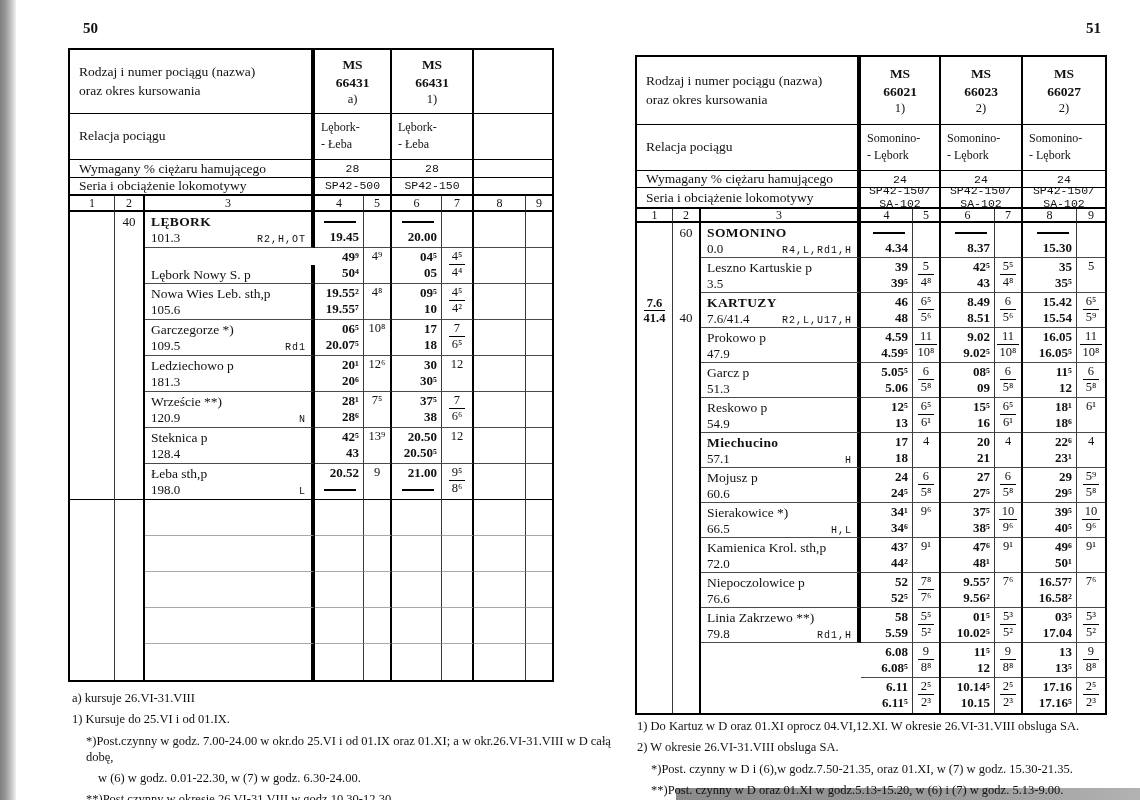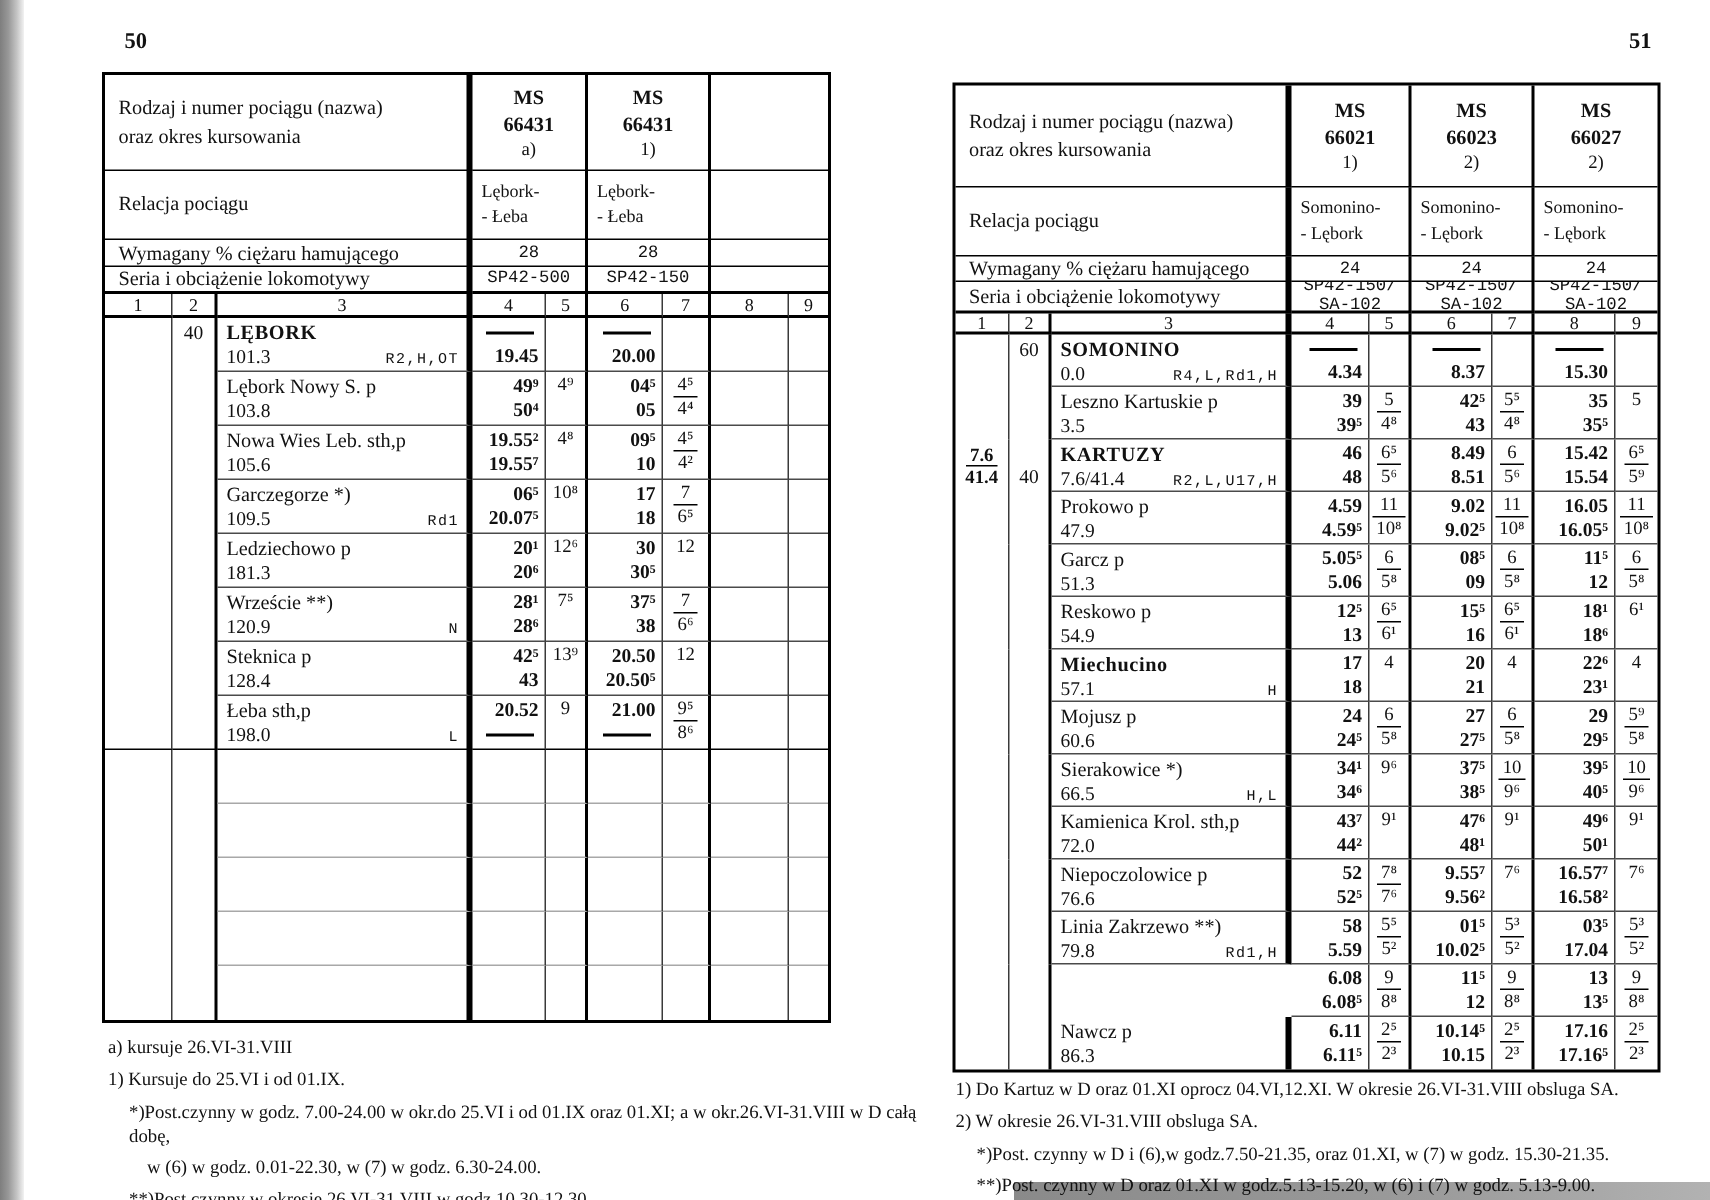--- a/index.html
+++ b/index.html
@@ -199,21 +199,21 @@
       <div class="frac"></div>
     </div>
     <div class="cell cv8 rb1" style="grid-area: 6 / 8;"></div>
     <div class="cell cv9 rb1" style="grid-area: 6 / 9;"></div>
     <div class="cell c1 cv1" style="grid-area: 7 / 1;">
       <div class="kmfrac"></div>
     </div>
     <div class="cell c2 cv2" style="grid-area: 7 / 2;">
       <span></span>
     </div>
-    <div class="cell c3 cv3 rb1" style="grid-area: 7 / 3;">
+    <div class="cell c3 cv3 rb1" style="grid-area: 7 / 3; margin-top: 17px;">
       <div class="sname">Lębork Nowy S. p</div>
       <div class="skm">
         <span class="km">103.8</span>
         <span class="rem"></span>
       </div>
     </div>
     <div class="cell ct cv4 rb1" style="grid-area: 7 / 4;">
       <div class="ta">49⁹</div>
       <div class="tb">50⁴</div>
     </div>
@@ -1103,27 +1103,20 @@
         <span class="ft hide-empty">9</span>
         <span class="fb hide-empty">8⁸</span>
       </div>
     </div>
     <div class="cell c1 cv1" style="grid-area: 19 / 1;">
       <div class="kmfrac"></div>
     </div>
     <div class="cell c2 cv2" style="grid-area: 19 / 2;">
       <span></span>
     </div>
-    <div class="cell c3 cv3" style="grid-area: 19 / 3;">
-      <div class="sname">Nawcz p</div>
-      <div class="skm">
-        <span class="km">86.3</span>
-        <span class="rem"></span>
-      </div>
-    </div>
     <div class="cell ct cv4" style="grid-area: 19 / 4;">
       <div class="ta">6.11</div>
       <div class="tb">6.11⁵</div>
     </div>
     <div class="cell cr cv5" style="grid-area: 19 / 5;">
       <div class="frac">
         <span class="ft hide-empty">2⁵</span>
         <span class="fb hide-empty">2³</span>
       </div>
     </div>

